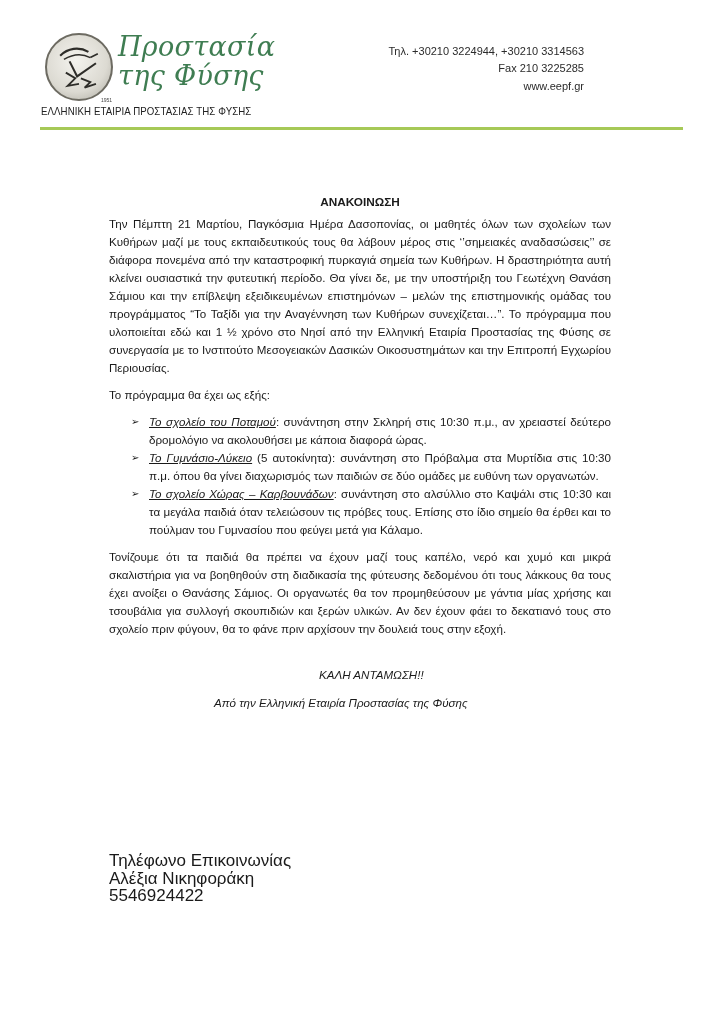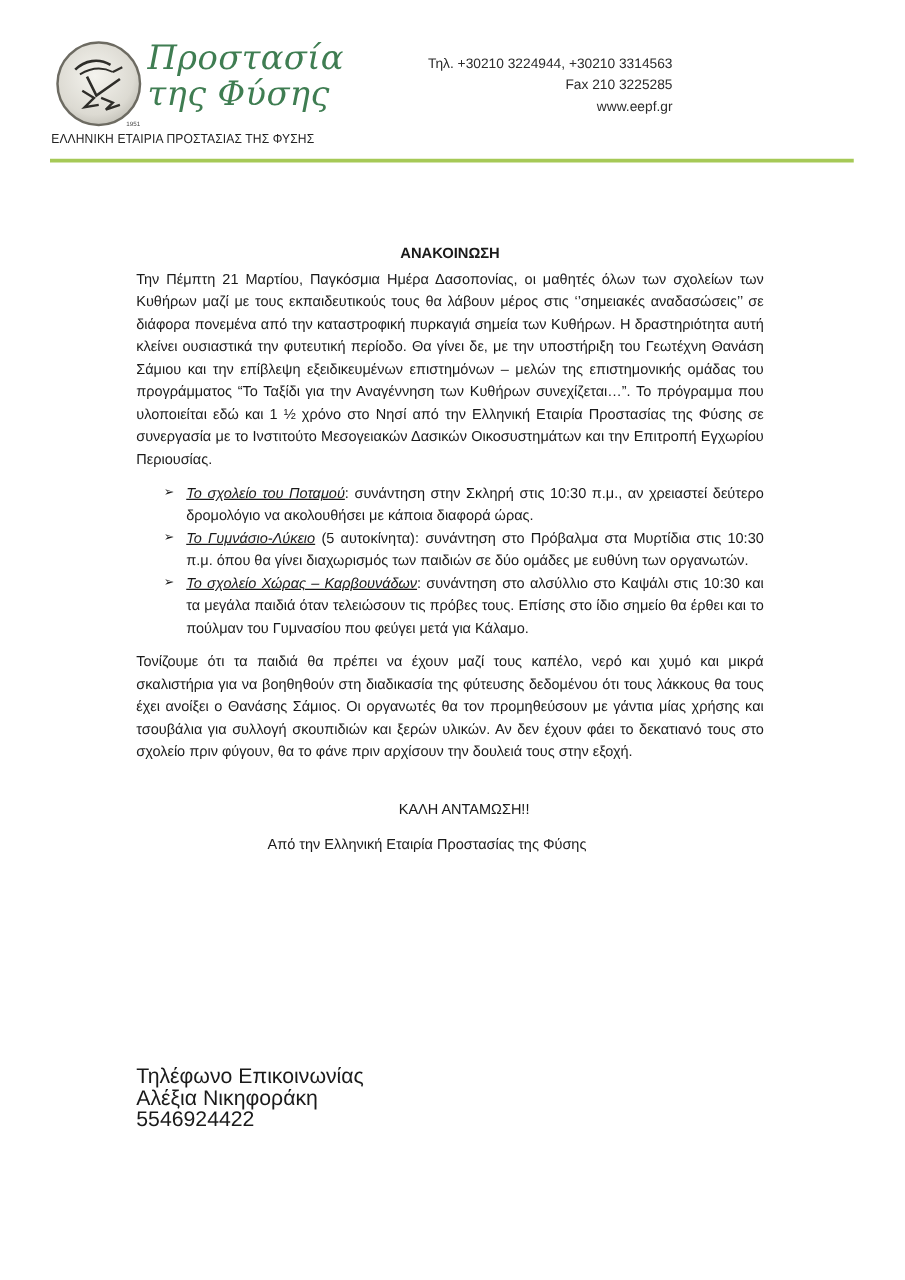--- a/index.html
+++ b/index.html
@@ -1,21 +1,21 @@
 <!DOCTYPE html>
 <html><head>
   <meta charset="utf-8">
   <style>
     html, body { margin: 0; padding: 0; background: #ffffff; }
     body {
       width: 724px; height: 1024px; position: relative; overflow: hidden;
       font-family: "Liberation Sans", "DejaVu Sans", sans-serif;
       color: #1a1a1a;
     }
-    .header { position: absolute; left: 0; top: 0; width: 576px; height: 140px; }
+    .header { position: absolute; left: 0; top: 0; width: 576px; height: 140px; padding-left: 46px; }
     .logo-emblem {
       position: absolute; left: 45px; top: 33px; width: 68px; height: 68px;
       border-radius: 50%;
       background: radial-gradient(circle at 45% 40%, #f4f3ee 0%, #dcdad2 60%, #a8a69c 100%);
       border: 2px solid #6d6b62;
       box-sizing: border-box;
     }
     .logo-emblem svg { position: absolute; left: 0; top: 0; width: 100%; height: 100%; }
     .logo-year {
       position: absolute; left: 101px; top: 97px; font-size: 5px; color: #444;
@@ -48,21 +48,21 @@
     }
     .para { text-align: justify; margin: 0 0 9px 0; }
     .list { margin: 0 0 9px 0; padding: 0; list-style: none; }
     .list li {
       position: relative; padding-left: 40px; text-align: justify; margin: 0;
     }
     .list li .bullet {
       position: absolute; left: 22px; top: 0; font-size: 10px;
     }
     .list li .lead { font-style: italic; text-decoration: underline; }
-    .closing { text-align: center; margin-top: 28px; }
+    .closing { text-align: center; margin-top: 28px; font-style: italic; }
     .closing .greet { margin-left: 210px; text-align: left; display: block; }
     .closing .from { margin-left: 105px; text-align: left; display: block; margin-top: 10px; }
     .footer-contact {
       position: absolute; left: 109px; top: 852px; font-size: 17px; line-height: 17.5px;
     }
   </style>
 </head>
 <body>
 
 <div class="header">
@@ -87,20 +87,21 @@
     <div>Τηλ. +30210 3224944, +30210 3314563</div>
     <div>Fax 210 3225285</div>
     <div>www.eepf.gr</div>
   </div>
   <div class="green-rule"></div>
 </div>
 
 <div class="doc">
   <div class="doc-title">ΑΝΑΚΟΙΝΩΣΗ</div>
   <p class="para">Την Πέμπτη 21 Μαρτίου, Παγκόσμια Ημέρα Δασοπονίας, οι μαθητές όλων των σχολείων των Κυθήρων μαζί με τους εκπαιδευτικούς τους θα λάβουν μέρος στις ‘’σημειακές αναδασώσεις’’ σε διάφορα πονεμένα από την καταστροφική πυρκαγιά σημεία των Κυθήρων. Η δραστηριότητα αυτή κλείνει ουσιαστικά την φυτευτική περίοδο. Θα γίνει δε, με την υποστήριξη του Γεωτέχνη Θανάση Σάμιου και την επίβλεψη εξειδικευμένων επιστημόνων – μελών της επιστημονικής ομάδας του προγράμματος “Το Ταξίδι για την Αναγέννηση των Κυθήρων συνεχίζεται…”. Το πρόγραμμα που υλοποιείται εδώ και 1 ½ χρόνο στο Νησί από την Ελληνική Εταιρία Προστασίας της Φύσης σε συνεργασία με το Ινστιτούτο Μεσογειακών Δασικών Οικοσυστημάτων και την Επιτροπή Εγχωρίου Περιουσίας.</p>
+  <p class="para">Το πρόγραμμα θα έχει ως εξής:</p>
   <ul class="list">
     <li>
       <span class="bullet">➢</span>
       <span class="lead">Το σχολείο του Ποταμού</span><span>: συνάντηση στην Σκληρή στις 10:30 π.μ., αν χρειαστεί δεύτερο δρομολόγιο να ακολουθήσει με κάποια διαφορά ώρας.</span>
     </li>
     <li>
       <span class="bullet">➢</span>
       <span class="lead">Το Γυμνάσιο-Λύκειο</span><span> (5 αυτοκίνητα): συνάντηση στο Πρόβαλμα στα Μυρτίδια στις 10:30 π.μ. όπου θα γίνει διαχωρισμός των παιδιών σε δύο ομάδες με ευθύνη των οργανωτών.</span>
     </li>
     <li>

